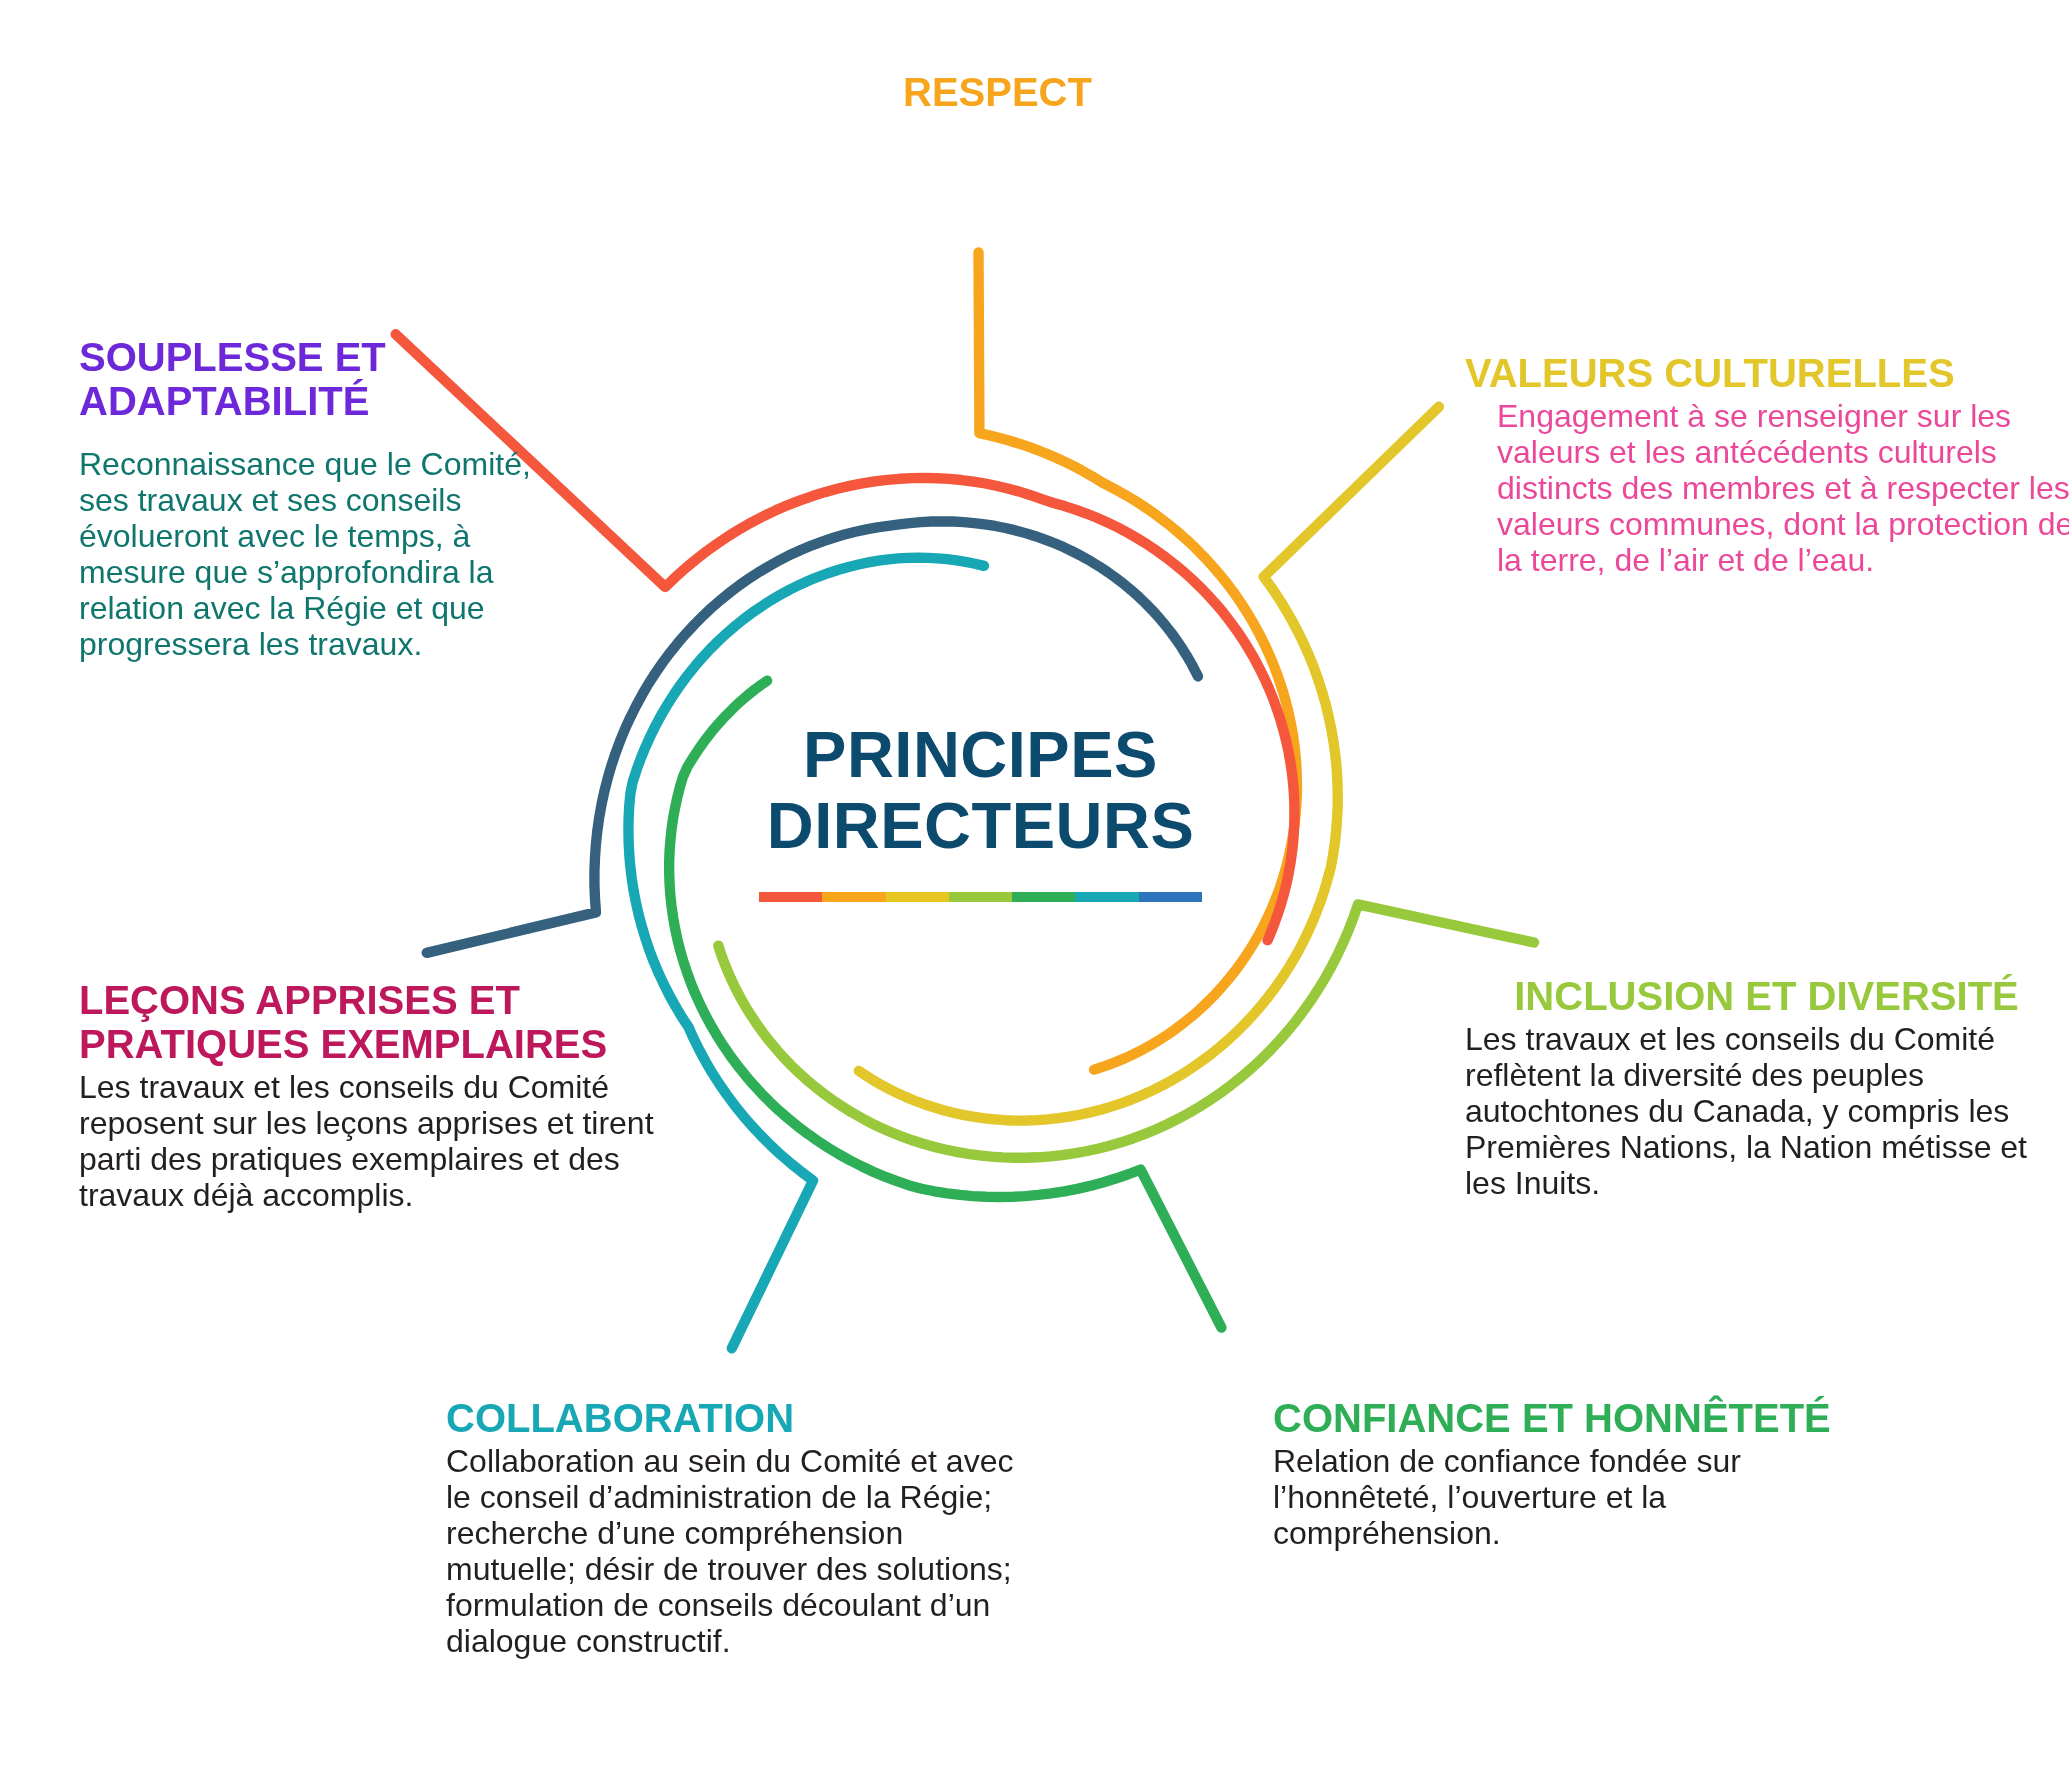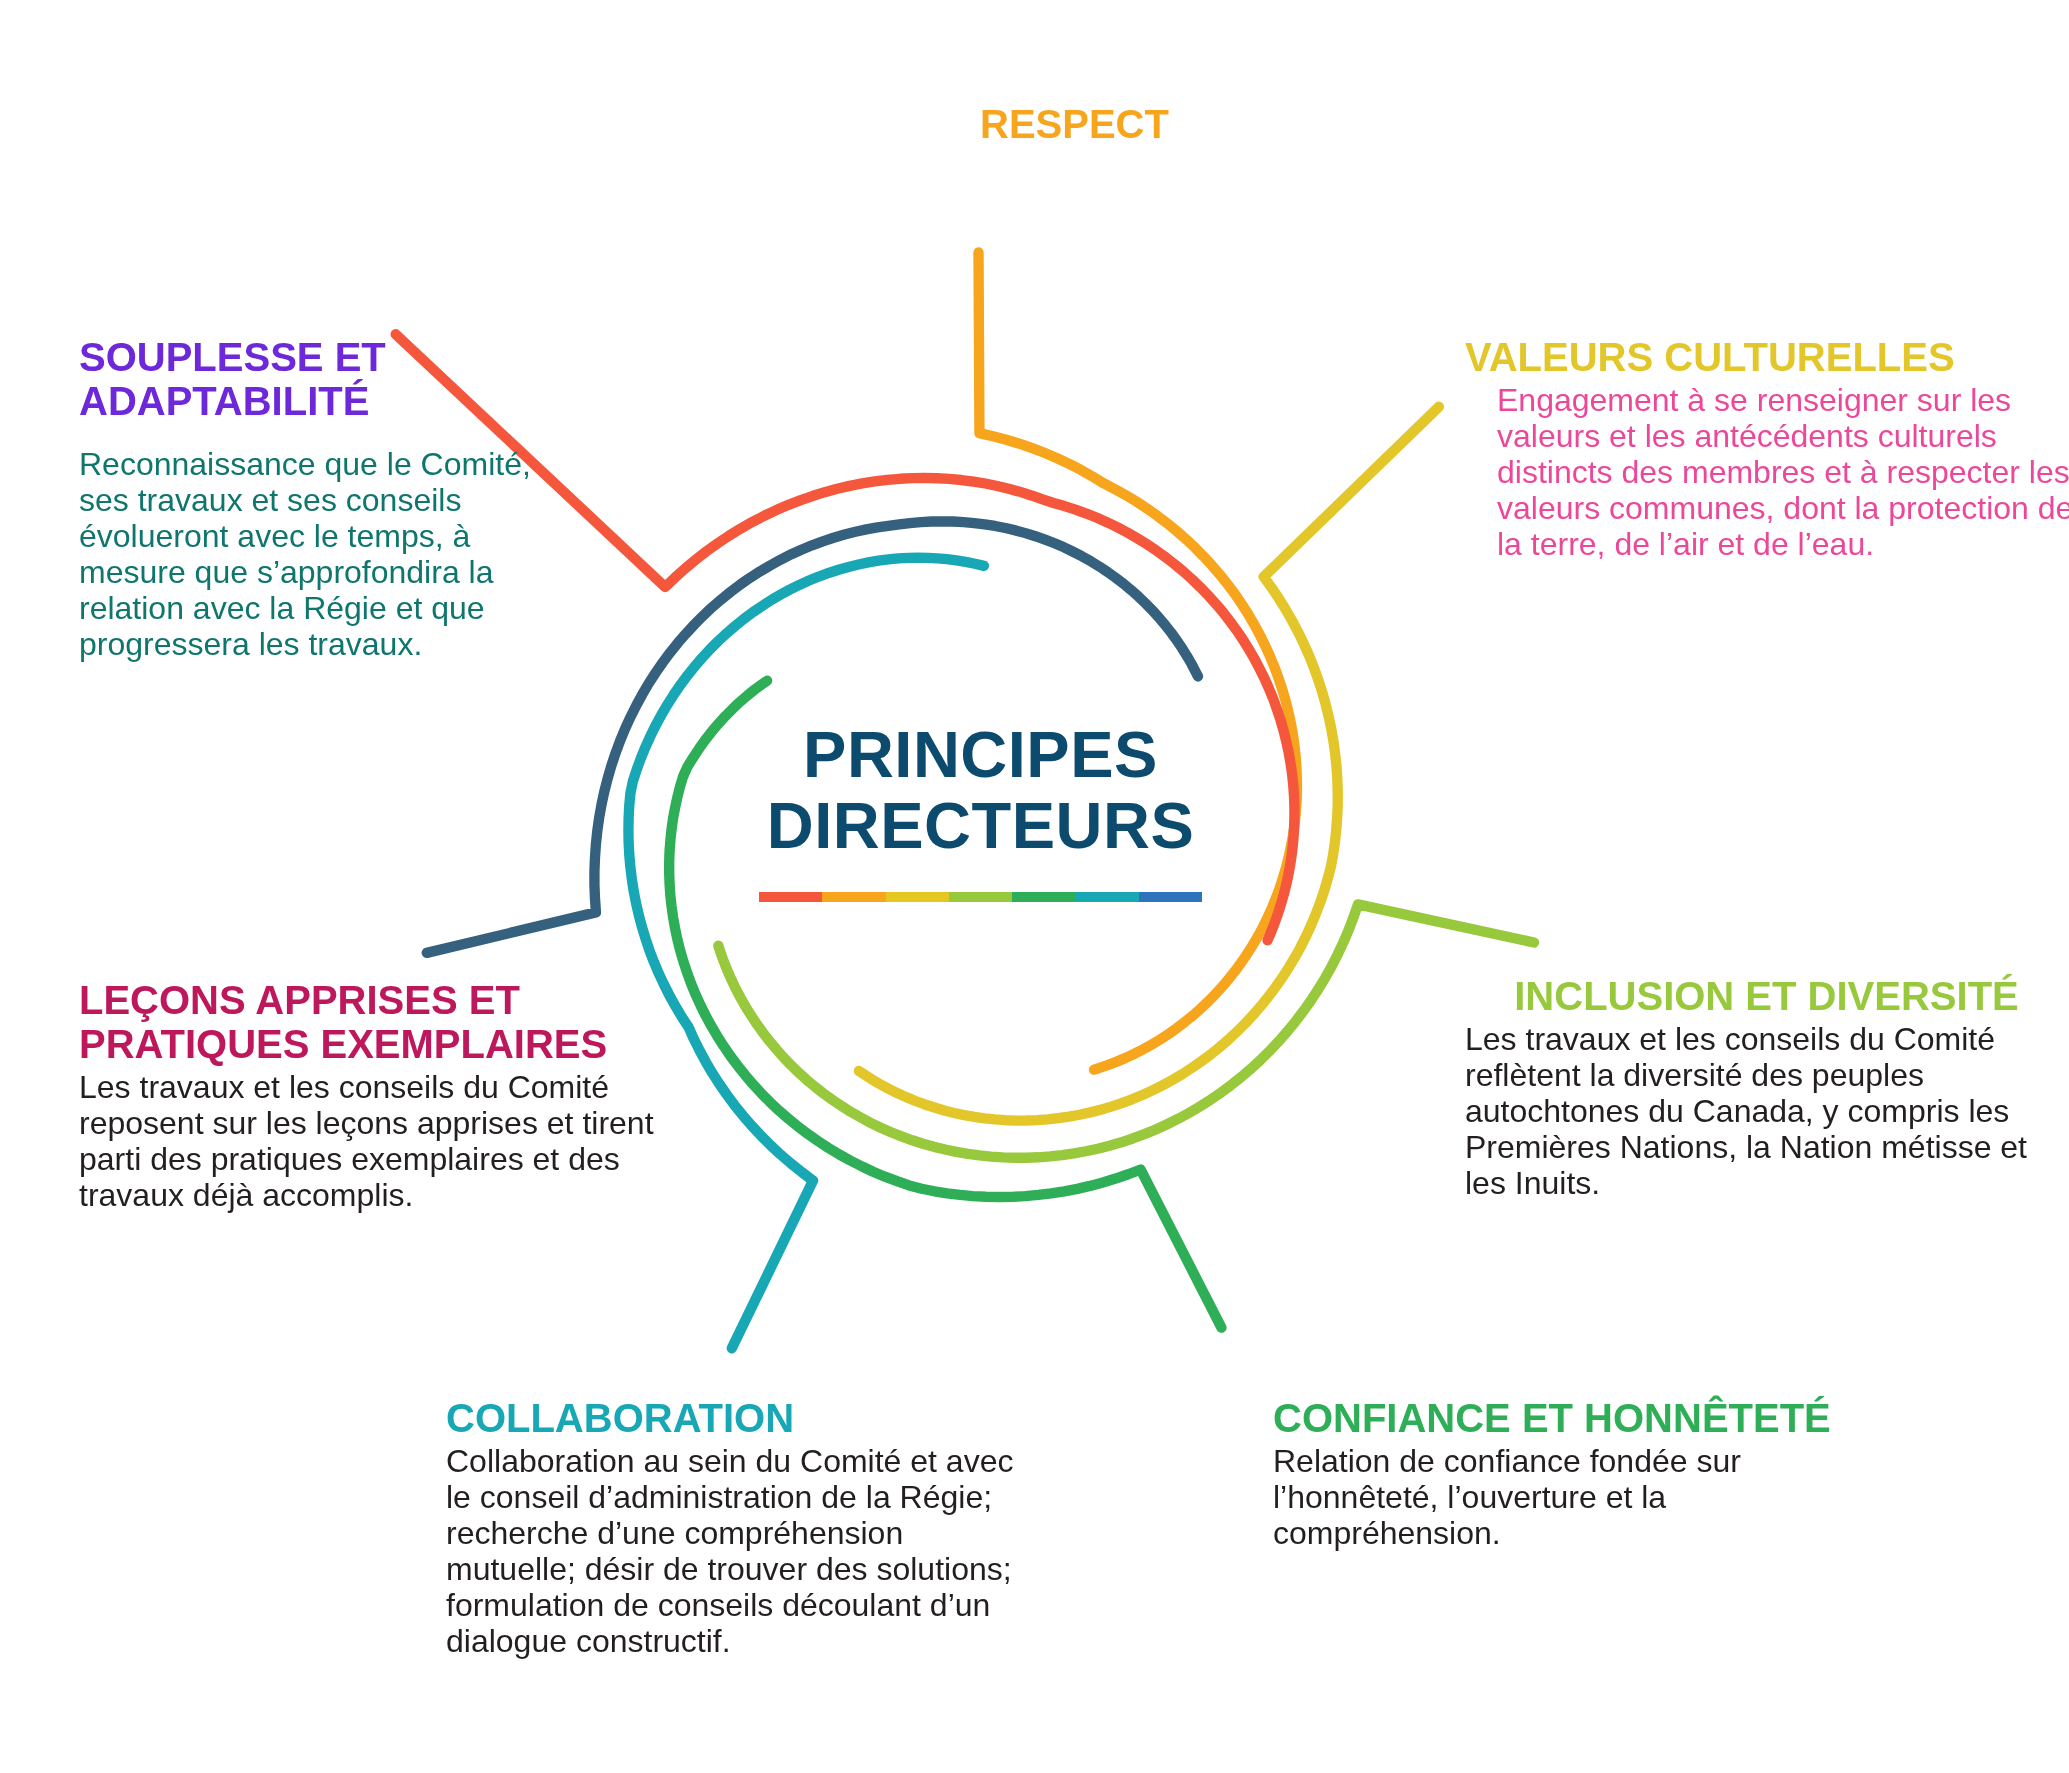--- a/index.html
+++ b/index.html
@@ -36,25 +36,25 @@
         <div style="background: rgb(244, 87, 60);"></div>
         <div style="background: rgb(246, 165, 29);"></div>
         <div style="background: rgb(230, 199, 34);"></div>
         <div style="background: rgb(152, 201, 60);"></div>
         <div style="background: rgb(46, 174, 86);"></div>
         <div style="background: rgb(23, 167, 181);"></div>
         <div style="background: rgb(46, 116, 189);"></div>
       </div>
   </div>
 
-  <section class="block" style="left: 980px; top: 70px; width: 716px; margin-top: 32px;">
+  <section class="block" style="left: 903px; top: 70px; width: 716px;">
     <h3 style="color: rgb(246, 165, 29);">RESPECT</h3>
   </section>
 
-  <section class="block" style="left: 1465px; top: 335px; width: 603px;">
+  <section class="block" style="left: 1465px; top: 351px; width: 603px;">
     <h3 style="color: rgb(226, 198, 42);">VALEURS CULTURELLES</h3>
     <p style="color: #ec4899; margin-left: 32px;">Engagement à se renseigner sur les
 valeurs et les antécédents culturels
 distincts des membres et à respecter les
 valeurs communes, dont la protection de
 la terre, de l’air et de l’eau.</p>
   </section>
 
   <section class="block" style="left: 1465px; top: 974px; width: 603px;">
     <h3 style="color: rgb(152, 201, 60); text-align: center;">INCLUSION ET DIVERSITÉ</h3>

